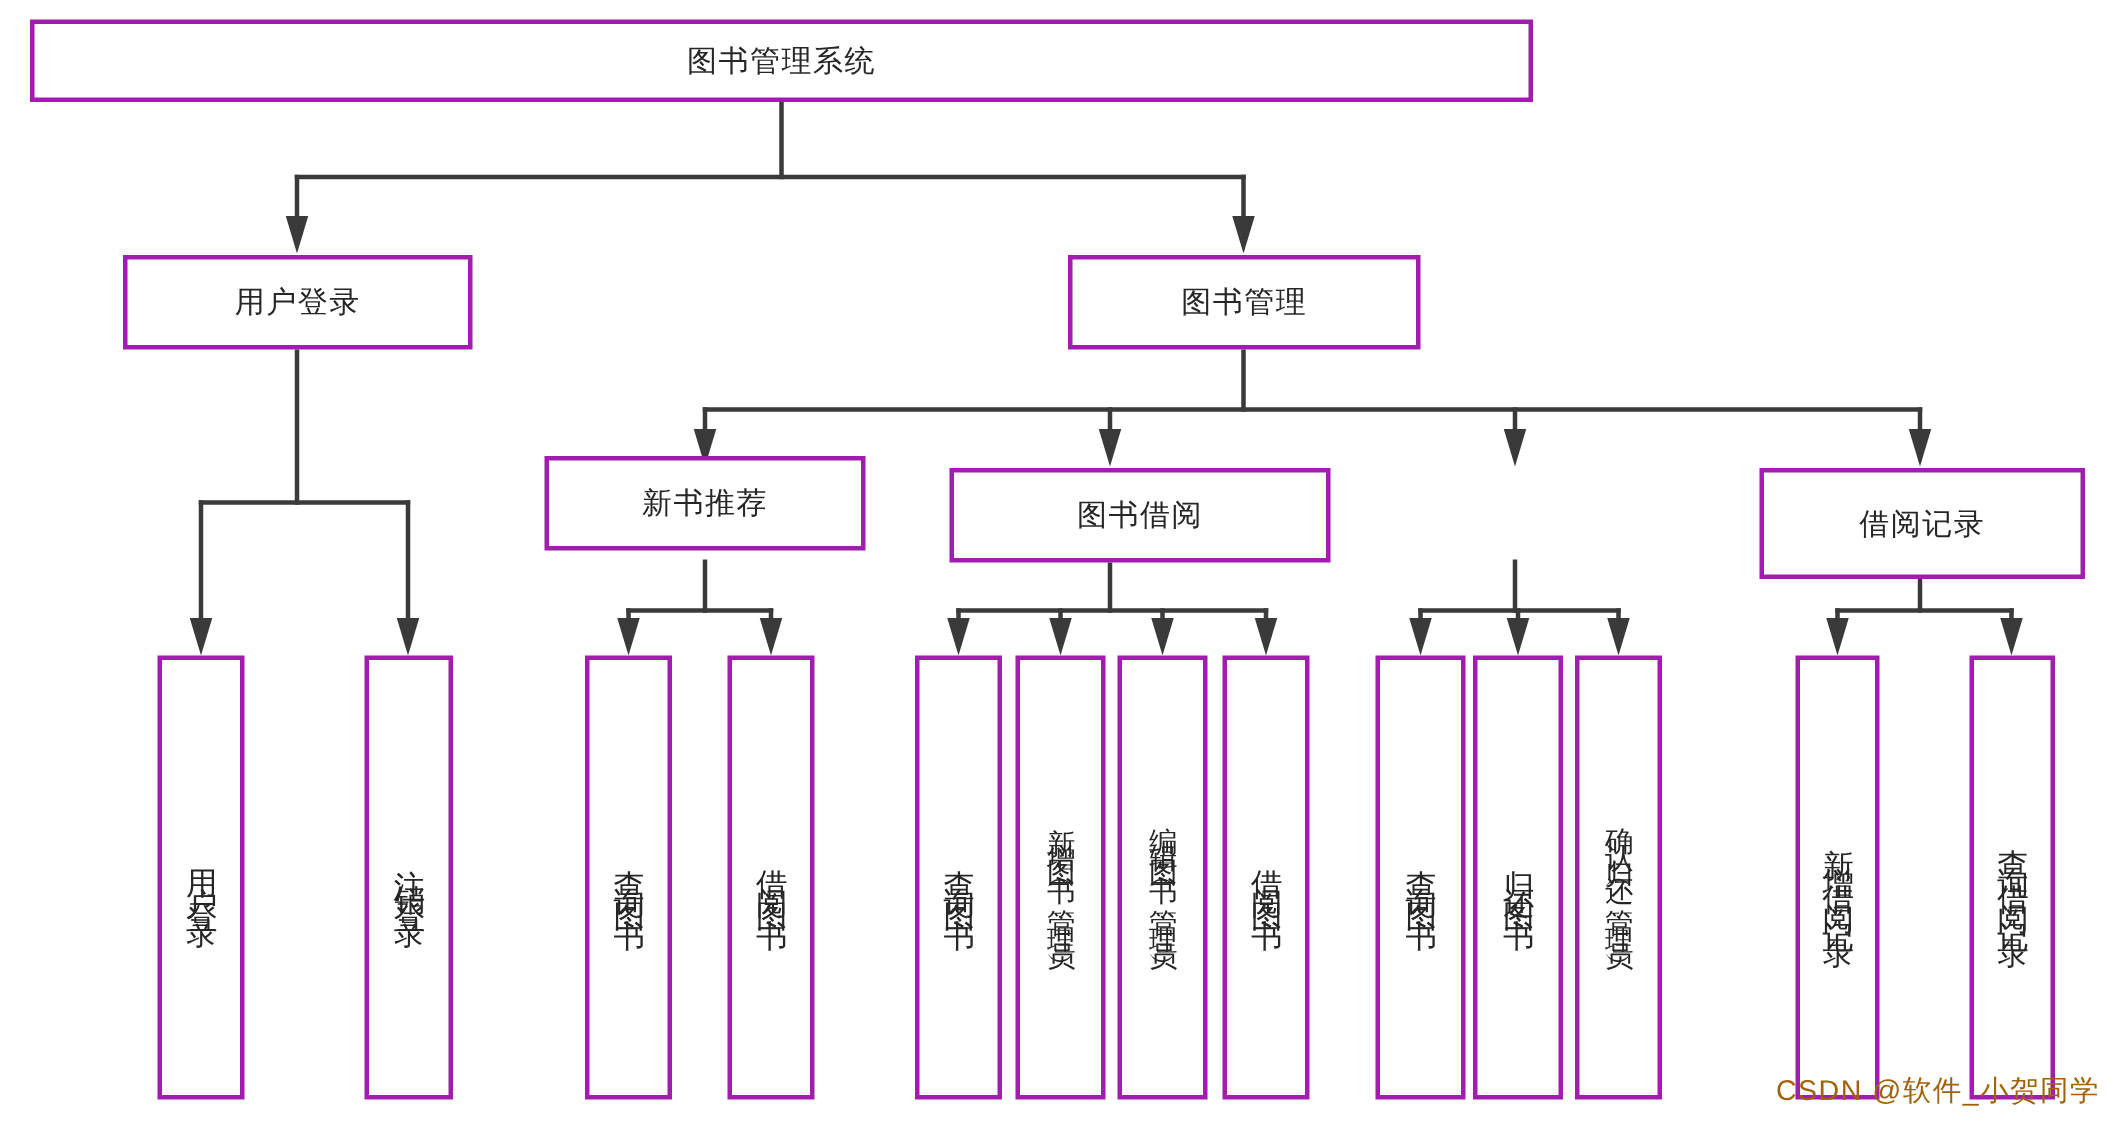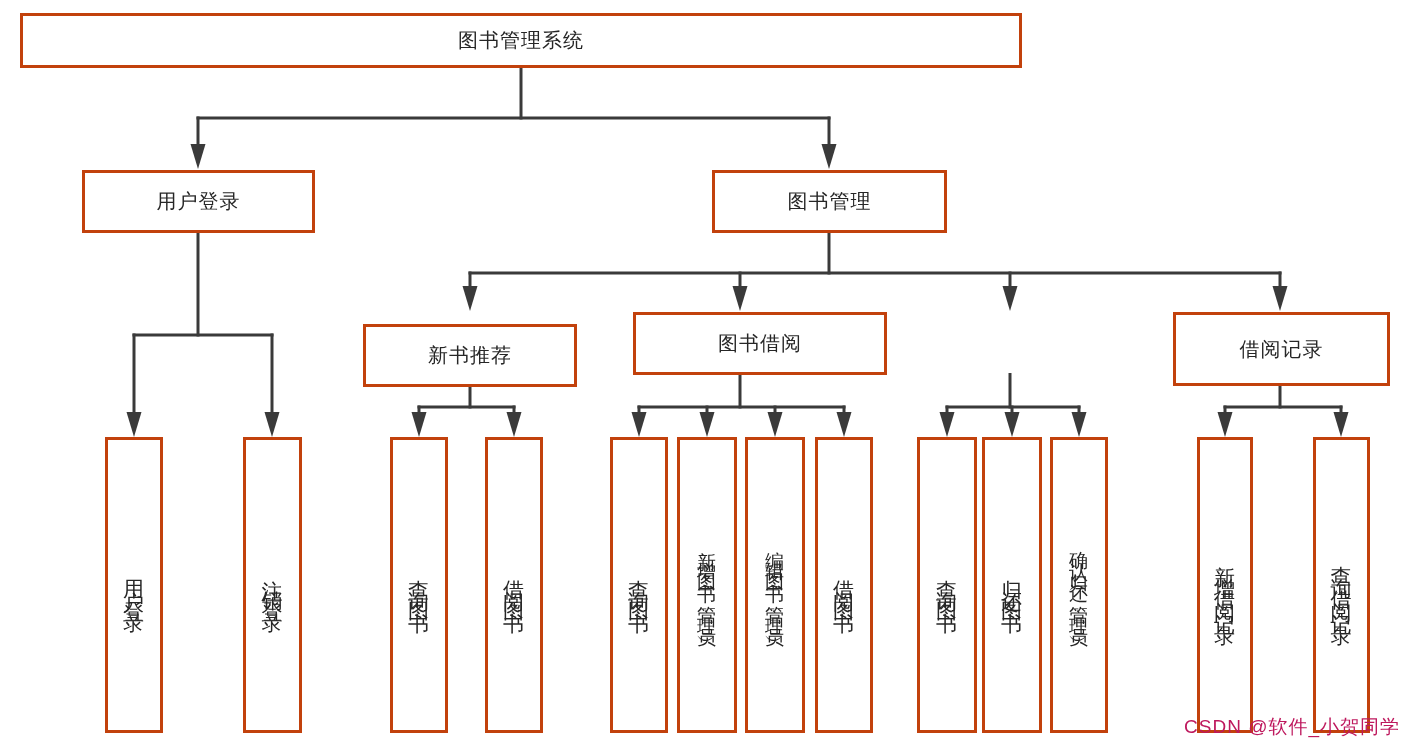--- a/index.html
+++ b/index.html
@@ -13,21 +13,21 @@
     color: #262626;
   }
   .wires {
     position: absolute;
     left: 0; top: 0;
     width: 1405px; height: 747px;
   }
   .node {
     position: absolute;
     box-sizing: border-box;
-    border: 3px solid #c2410c;
+    border: 3px solid #a21caf;
     background: #ffffff;
     display: flex;
     align-items: center;
     justify-content: center;
     text-align: center;
   }
   .hlabel { font-size: 20px; letter-spacing: 1px; white-space: nowrap; }
   .vtext {
     writing-mode: vertical-rl;
     text-orientation: mixed;
@@ -36,21 +36,21 @@
     white-space: nowrap;
     line-height: 1;
   }
   .vtext.mid   { font-size: 21px; letter-spacing: 12px; }
   .vtext.small { font-size: 19px; letter-spacing: 11px; }
   .watermark {
     position: absolute;
     right: 5px;
     bottom: 7px;
     font-size: 19px;
-    color: #be185d;
+    color: #a16207;
     letter-spacing: 1px;
     white-space: nowrap;
     z-index: 10;
   }
 </style>
 </head>
 <body>
 
 <div class="canvas">
 
@@ -114,21 +114,21 @@
       <polygon points="1217.5,412 1232.5,412 1225,437" stroke="none"></polygon>
     <line x1="1341" y1="405.5" x2="1341" y2="418"></line>
       <polygon points="1333.5,412 1348.5,412 1341,437" stroke="none"></polygon>
   </svg>
 
   <div class="node hlabel" style="left:20px; top:13px; width:1002px; height:55px;">图书管理系统</div>
 
   <div class="node hlabel" style="left:82px; top:170px; width:233px; height:63px;">用户登录</div>
   <div class="node hlabel" style="left:712px; top:170px; width:235px; height:63px;">图书管理</div>
 
-  <div class="node hlabel" style="left:363px; top:324px; width:214px; height:63px;">新书推荐</div>
+  <div class="node hlabel" style="left:363px; top:304px; width:214px; height:63px;">新书推荐</div>
   <div class="node hlabel" style="left:633px; top:312px; width:254px; height:63px;">图书借阅</div>
   <div class="node hlabel" style="left:1173px; top:312px; width:217px; height:74px;">借阅记录</div>
 
   <div class="node" style="left:105px; top:437px; width:58px; height:296px;">
     <span class="vtext">用户登录</span>
   </div>
   <div class="node" style="left:243px; top:437px; width:59px; height:296px;">
     <span class="vtext">注销登录</span>
   </div>
 

